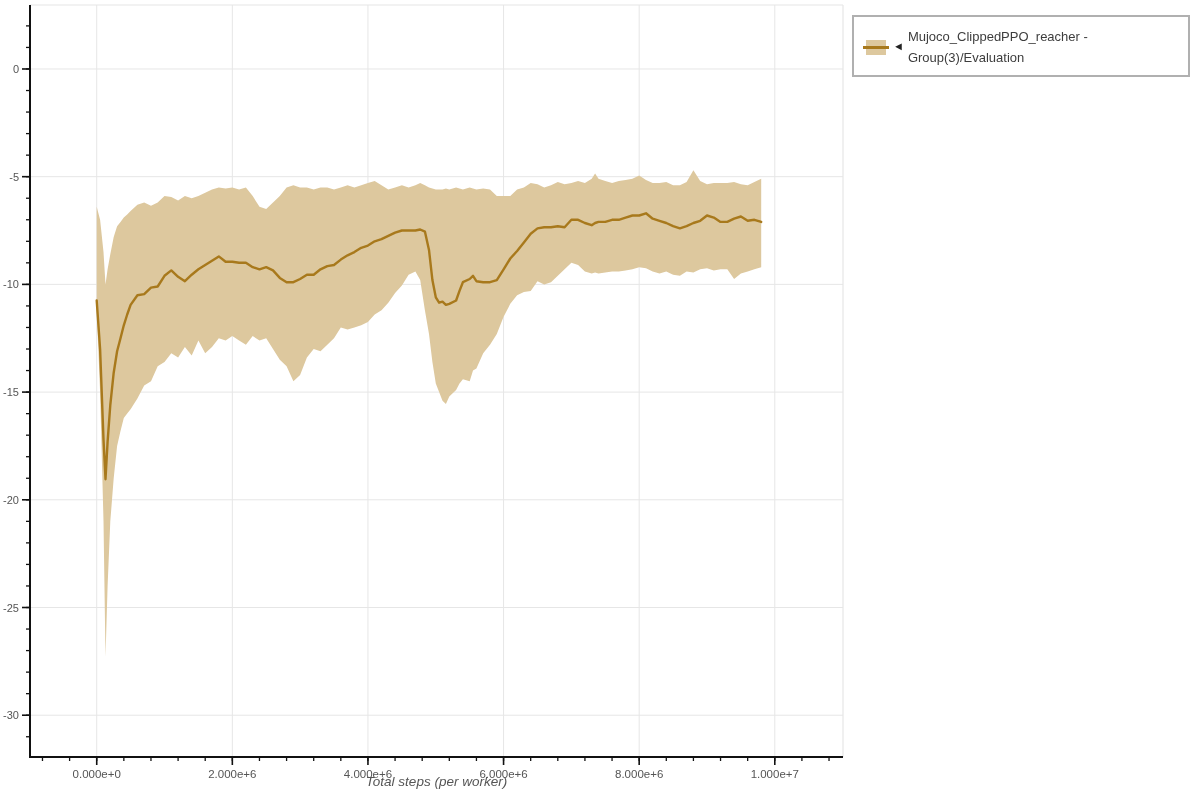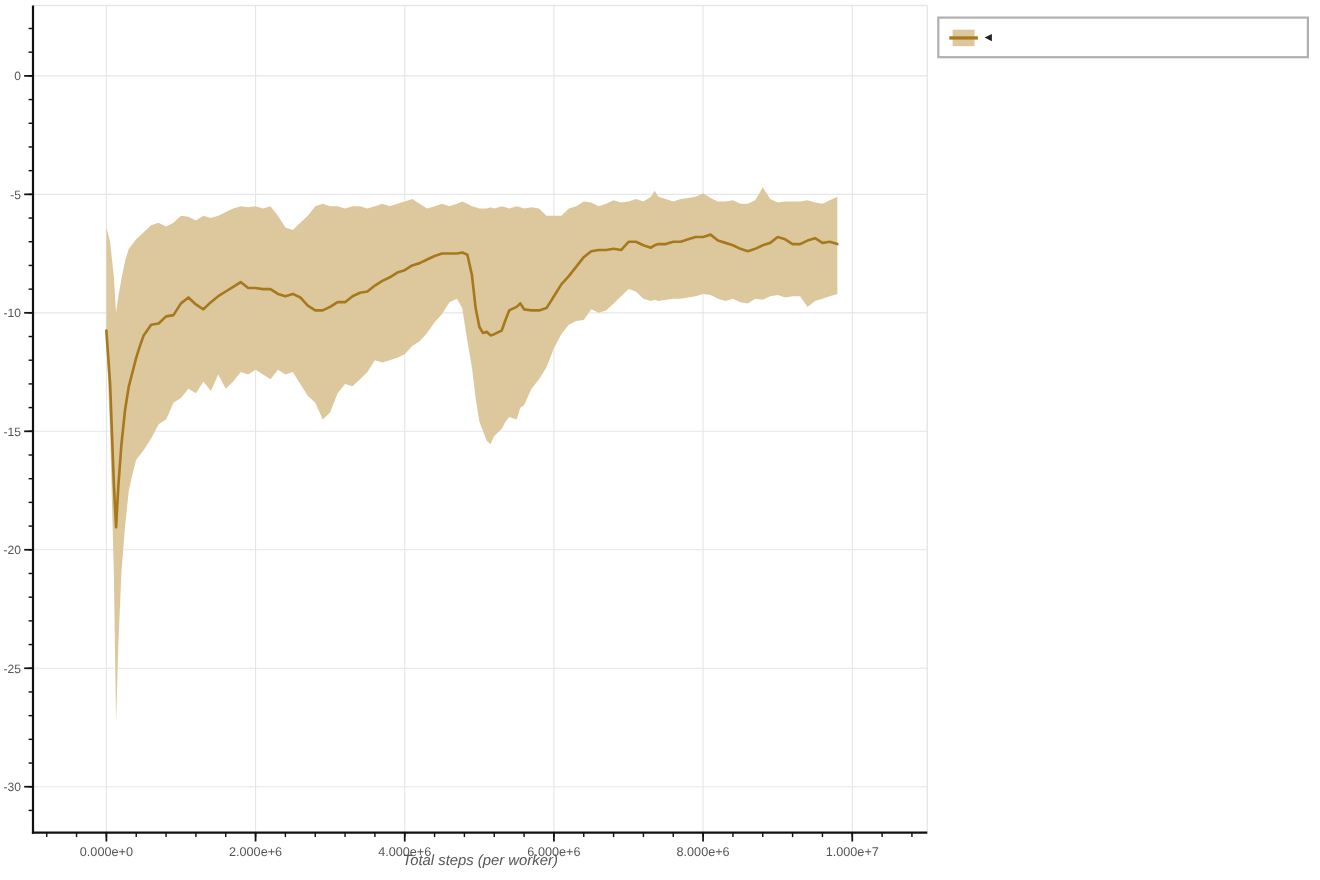--- a/index.html
+++ b/index.html
@@ -151,14 +151,15 @@
   </svg>
 
 <div class="x-axis-title">Total steps (per worker)</div>
 
 <div class="legend" style="border-color: rgb(176, 176, 176); color: rgb(61, 61, 61);">
   <div class="legend-row1">
     <span class="swatch" style="background: rgb(221, 200, 158);">
         <span class="swatch-line" style="background: rgb(168, 121, 28);"></span>
       </span>
     <span class="legend-arrow">◄</span>
+    <span>Mujoco_ClippedPPO_reacher - Group(3)/Evaluation</span>
   </div>
 </div>
 
 </body></html>

